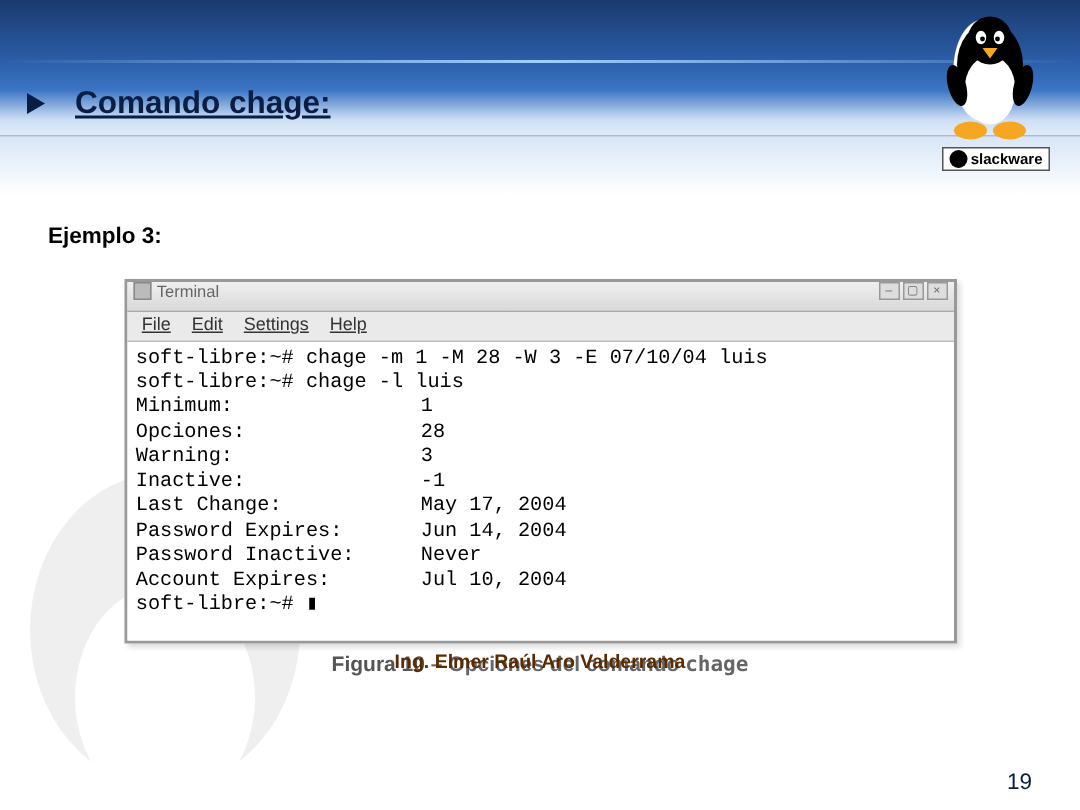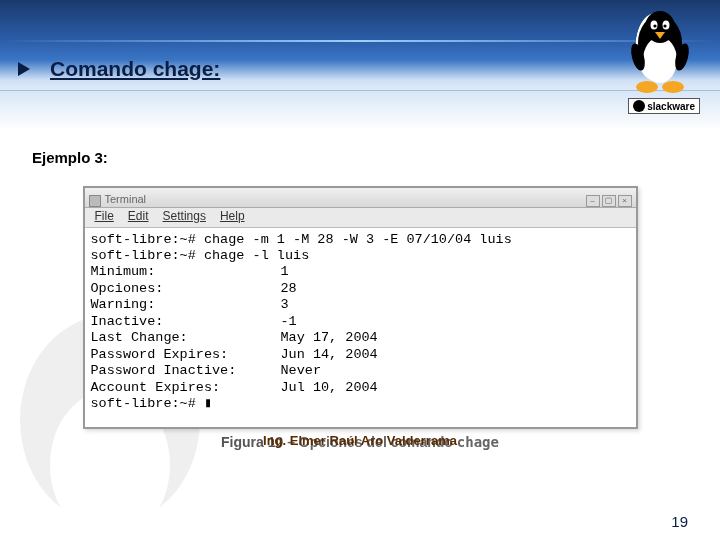--- a/index.html
+++ b/index.html
@@ -41,21 +41,21 @@
     position: absolute; top: 148px; left: 32px; right: 32px;
     font-size: 15px; color: #000; line-height: 1.30;
   }
   .example-label { font-weight: bold; }
   .terminal {
     margin: 18px auto 0; width: 555px; border: 2px solid #999; background: #fff;
     box-shadow: 2px 2px 4px rgba(0,0,0,0.15);
   }
   .titlebar {
     height: 20px; background: linear-gradient(to bottom, #f0f0f0, #d8d8d8);
-    border-bottom: 1px solid #aaa; display: flex; align-items: flex-end;
+    border-bottom: 1px solid #aaa; display: flex; align-items: flex-start;
     padding: 0 4px; font-size: 11px; color: #666;
   }
   .tb-icon { width: 12px; height: 12px; background: #bbb; border: 1px solid #888; margin-right: 4px; }
   .tb-title { flex: 1; }
   .tb-btns { display: flex; gap: 2px; }
   .tb-btn { width: 14px; height: 12px; background: #ddd; border: 1px solid #999; font-size: 8px; line-height: 10px; text-align: center; }
   .menubar {
     height: 20px; background: #eaeaea; border-bottom: 1px solid #bbb;
     display: flex; align-items: center; gap: 14px; padding: 0 10px;
     font-size: 12px; color: #333; text-decoration: underline;

